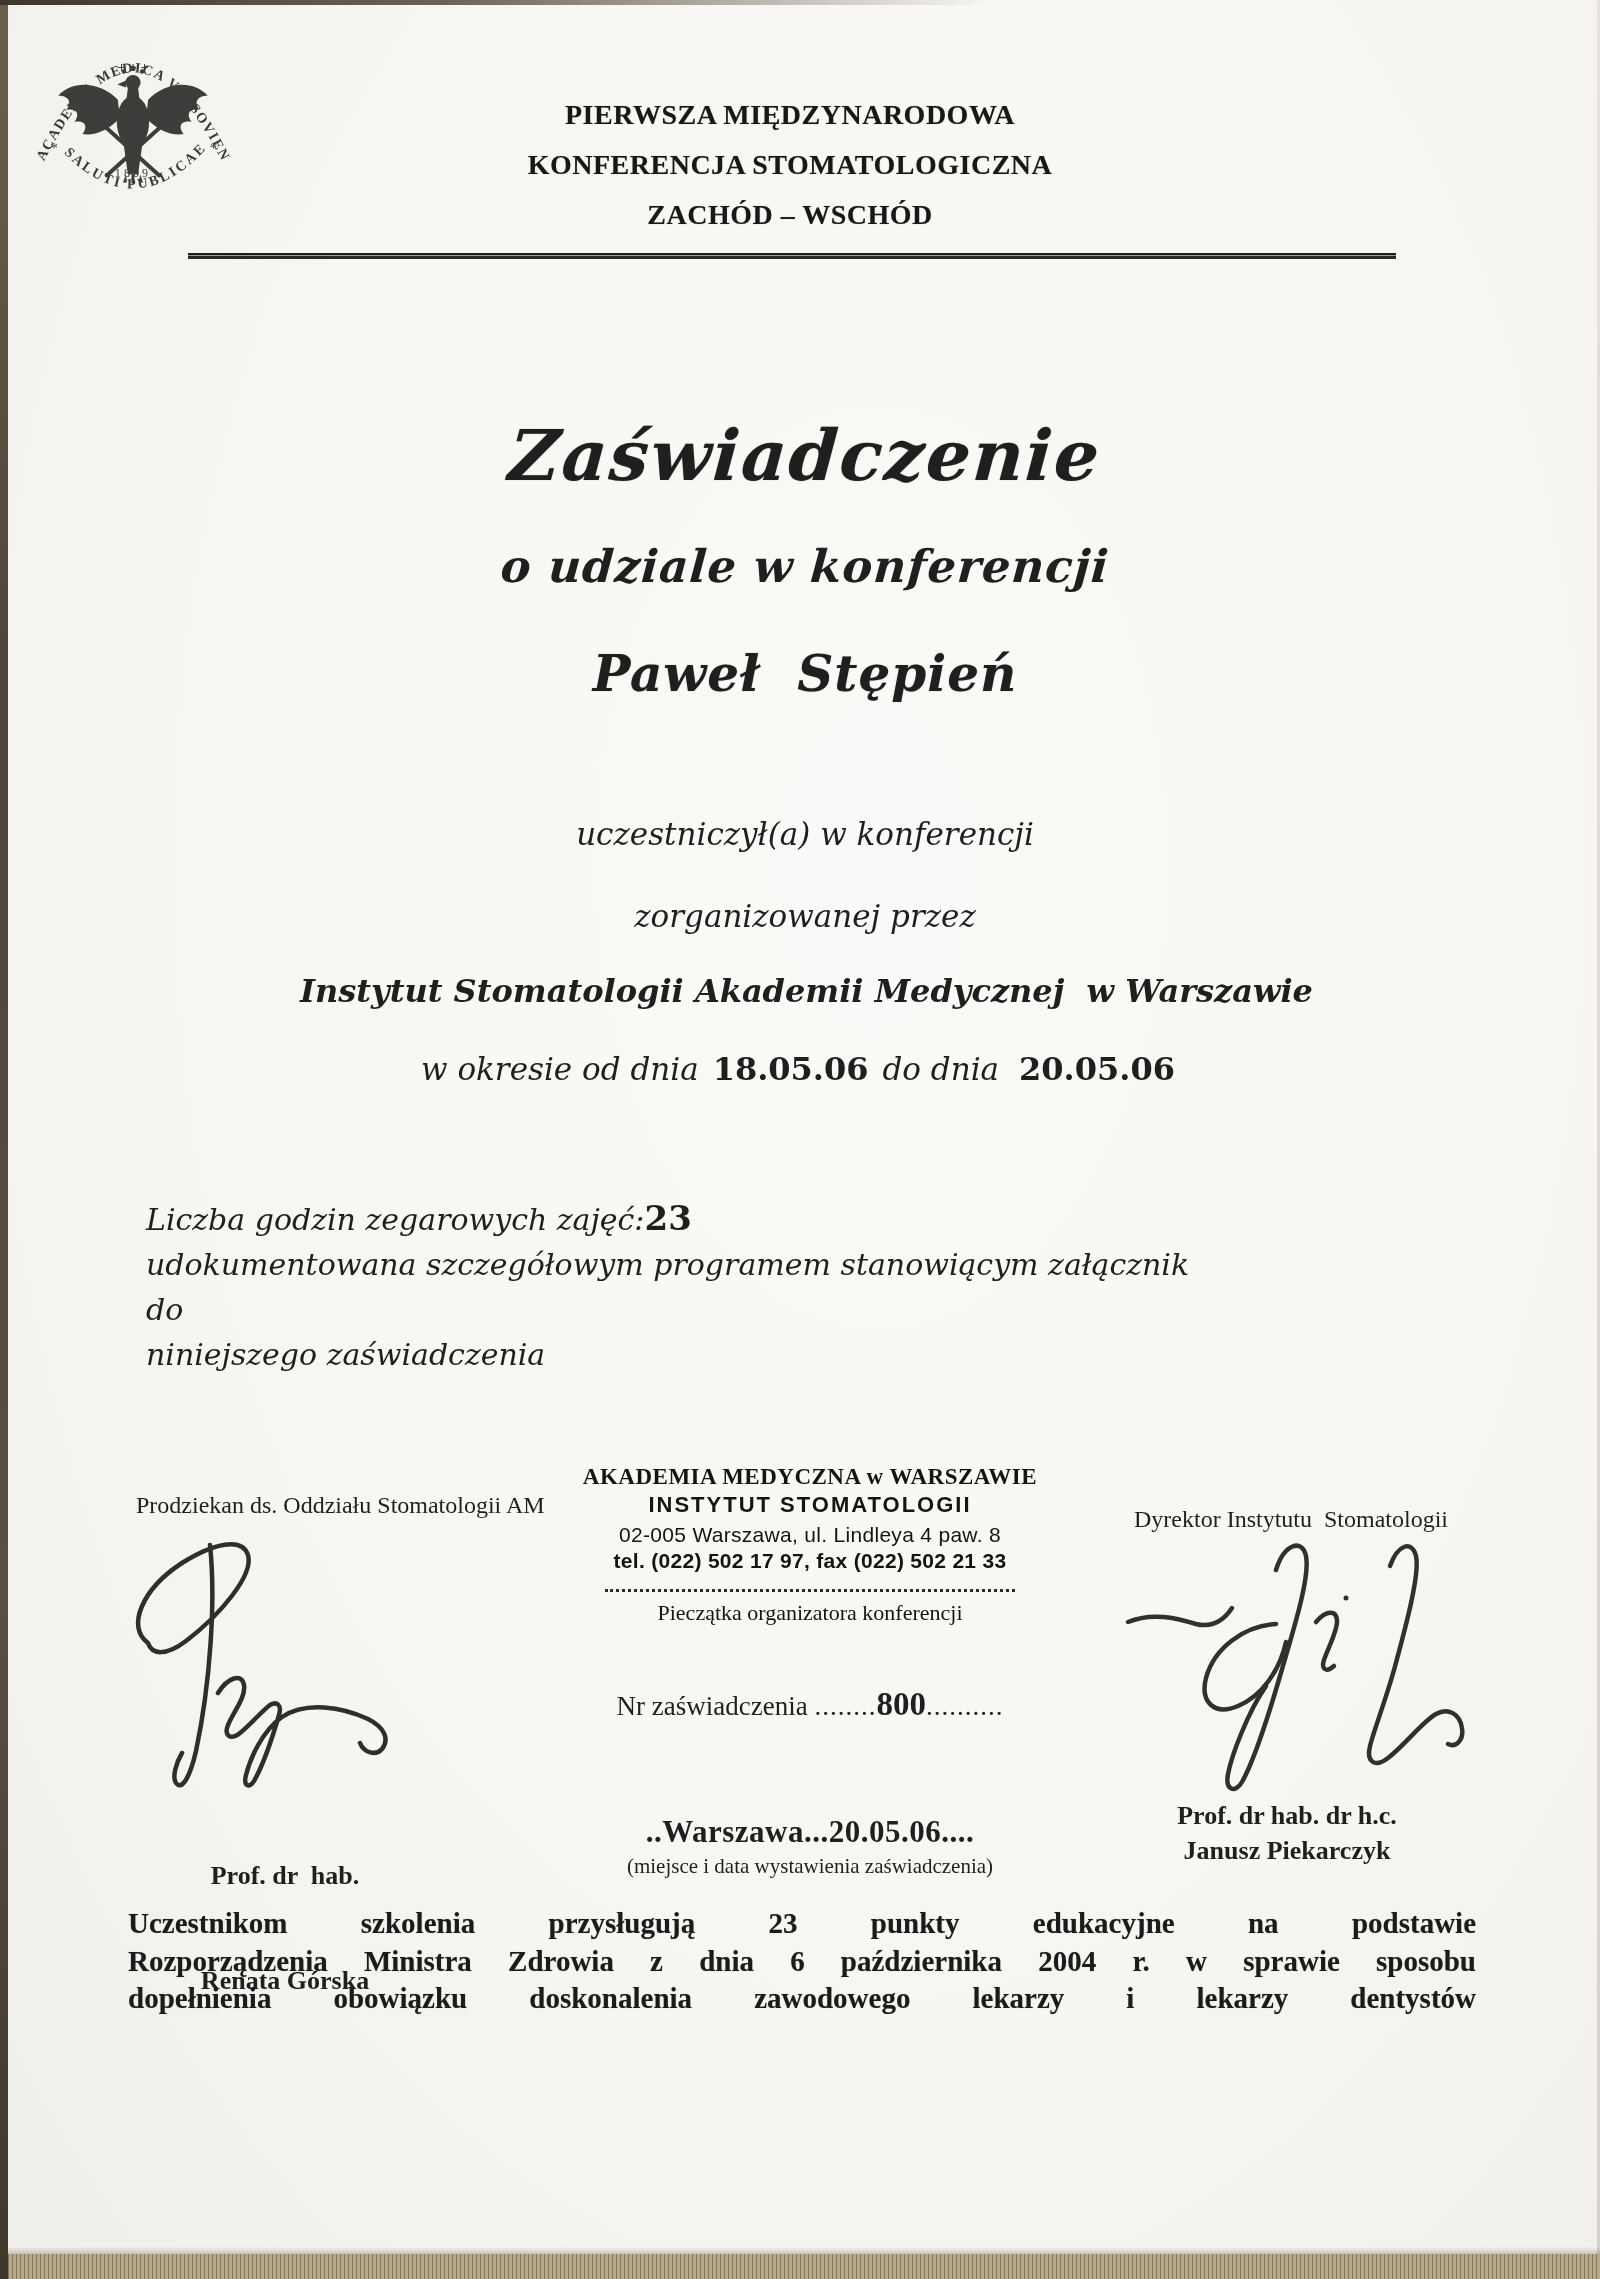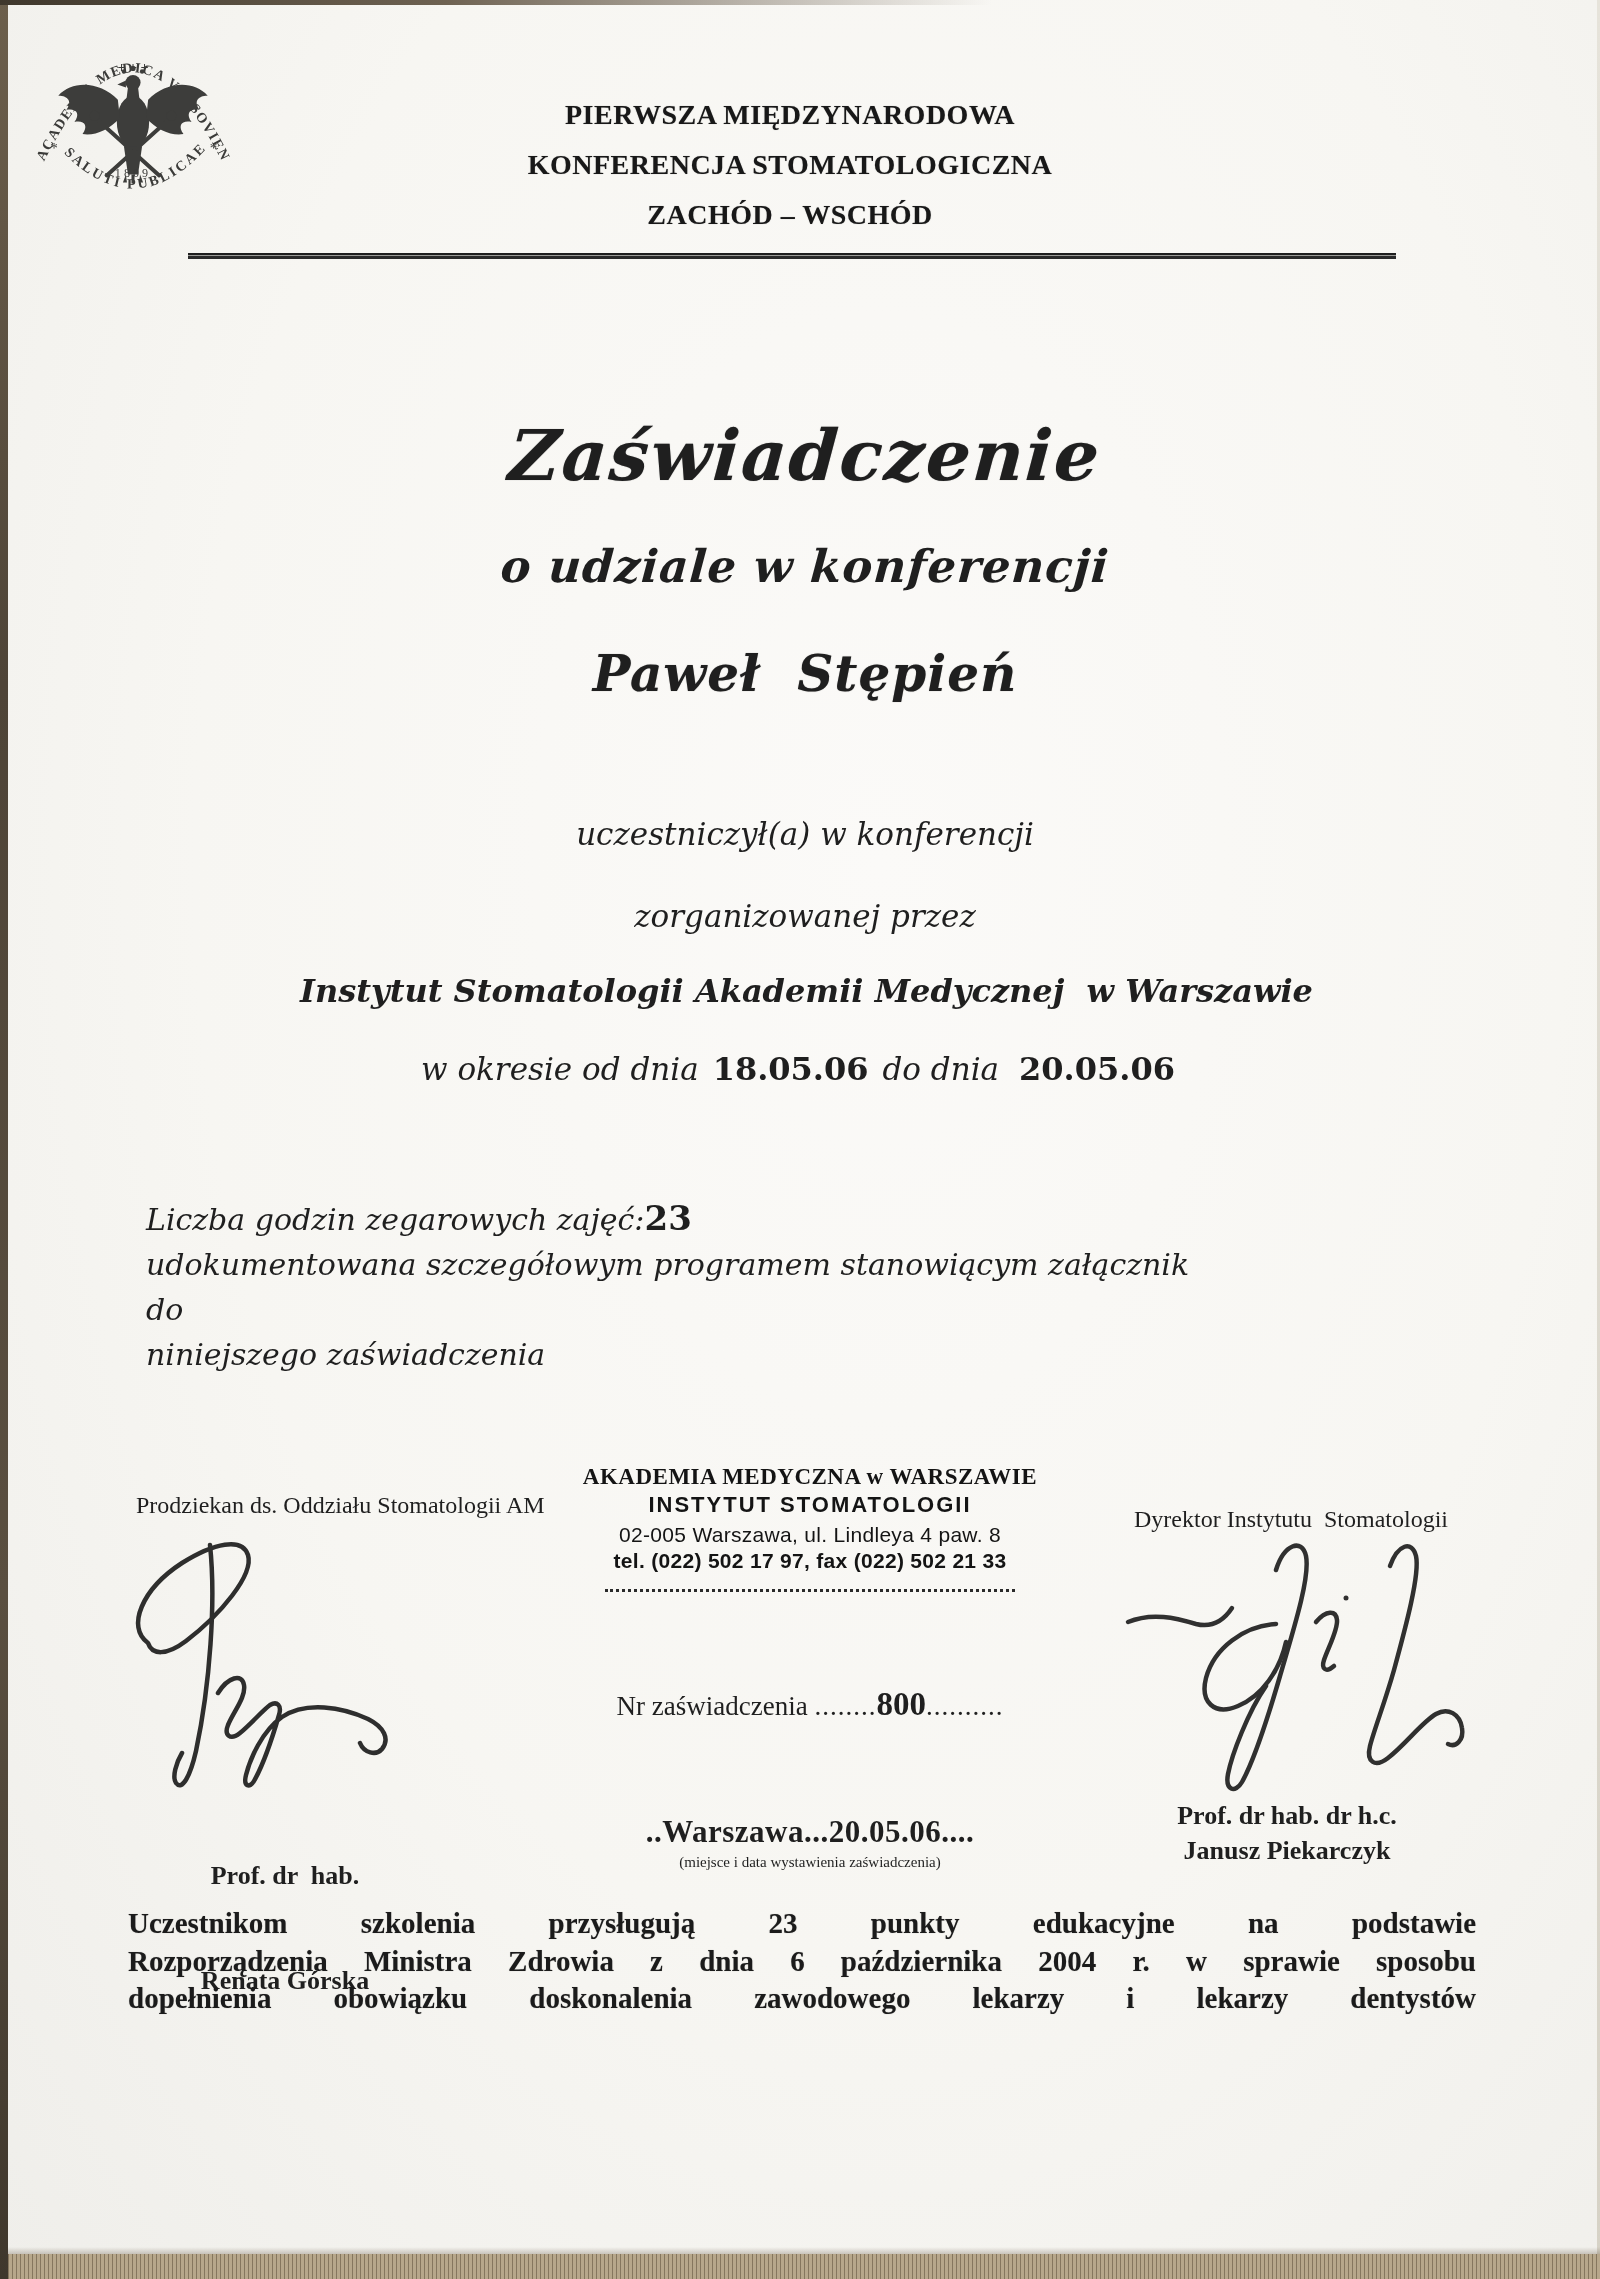--- a/index.html
+++ b/index.html
@@ -64,21 +64,21 @@
   .stamp-l4{font-size:21px;font-weight:700;letter-spacing:.3px;font-family:"Liberation Sans",sans-serif;margin-top:2px;}
   .stamp-dots{width:410px;margin:16px auto 0;border-bottom:3px dotted #2a2a2a;height:0;}
   .stamp-caption{font-size:22px;margin-top:8px;}
 
   .cert-number{position:absolute;left:505px;top:1686px;width:610px;text-align:center;font-size:27px;}
   .cert-number .num{font-weight:700;font-size:33px;}
   .dots{letter-spacing:1px;}
 
   .issue{position:absolute;left:505px;top:1802px;width:610px;text-align:center;margin-top:12px;}
   .issue-place{font-size:31px;font-weight:700;letter-spacing:.5px;}
-  .issue-caption{font-size:15px;margin-top:4px;}
+  .issue-caption{font-size:21px;margin-top:4px;}
 
   
   .footer{position:absolute;left:128px;top:1905px;width:1348px;
     font-weight:700;font-size:29px;line-height:37.5px;color:#1b1b1b;
     text-shadow:0 0 1px rgba(20,20,20,.3);}
   .footer .jline{text-align:justify;text-align-last:justify;}
 
   .seal{position:absolute;left:26px;top:24px;width:214px;height:214px;opacity:.92;}
 </style>
 </head>
@@ -147,20 +147,21 @@
 
   <div class="role-left">Prodziekan ds. Oddziału Stomatologii AM</div>
   <div class="role-right">Dyrektor Instytutu  Stomatologii</div>
 
   <div class="stamp">
     <div class="stamp-l1">AKADEMIA MEDYCZNA w WARSZAWIE</div>
     <div class="stamp-l2">INSTYTUT STOMATOLOGII</div>
     <div class="stamp-l3">02-005 Warszawa, ul. Lindleya 4 paw. 8</div>
     <div class="stamp-l4">tel. (022) 502 17 97, fax (022) 502 21 33</div>
     <div class="stamp-dots"></div>
+    <div class="stamp-caption">Pieczątka organizatora konferencji</div>
   </div>
 
   <div class="cert-number">
     <span>Nr zaświadczenia</span>
     <span class="dots">........</span><span class="num">800</span><span class="dots">..........</span>
   </div>
 
   <div class="issue">
     <div class="issue-place">..Warszawa...20.05.06....</div>
     <div class="issue-caption">(miejsce i data wystawienia zaświadczenia)</div>

